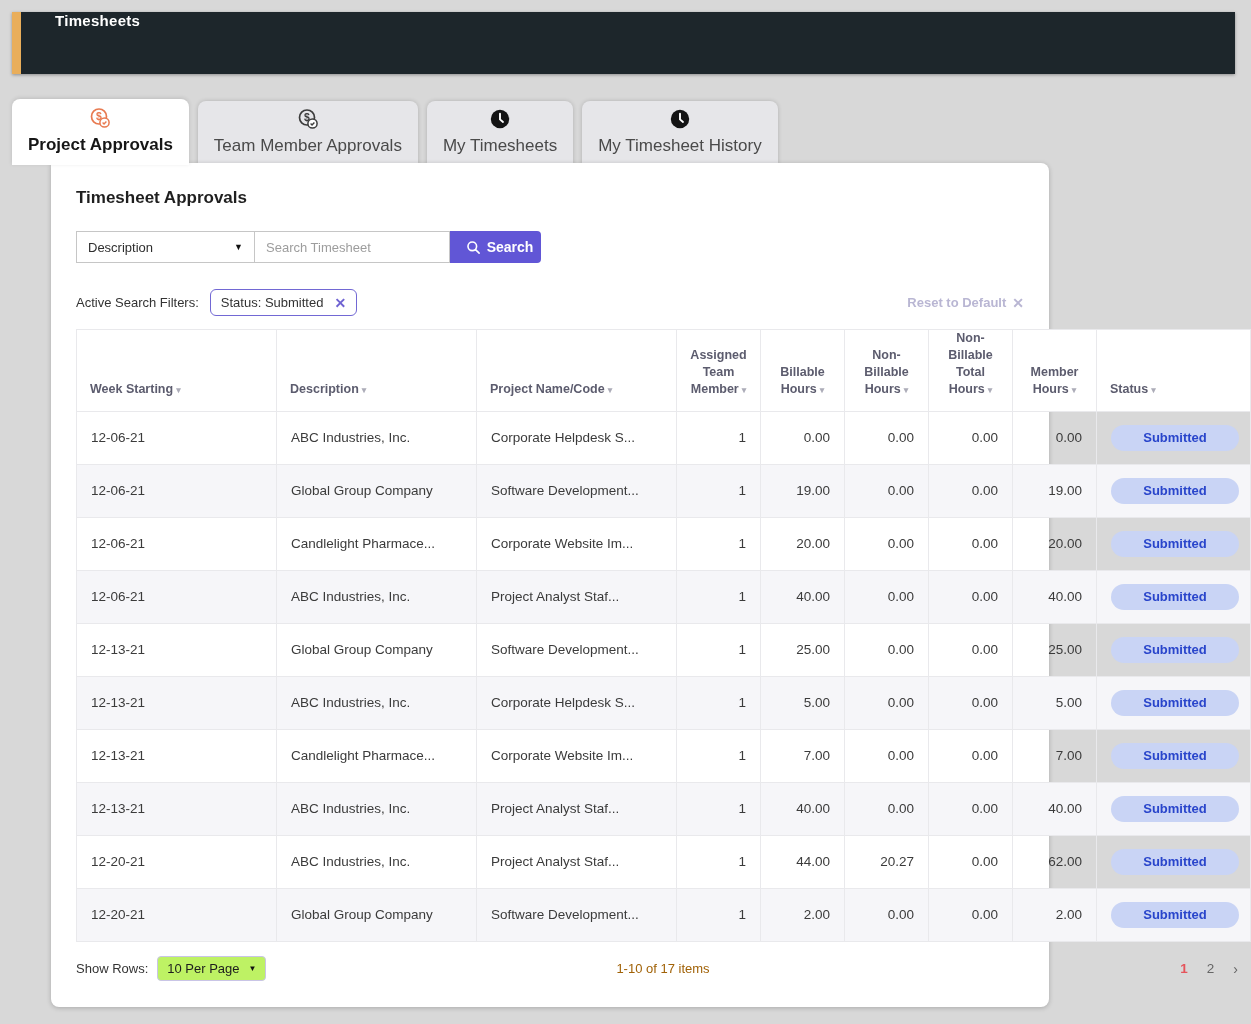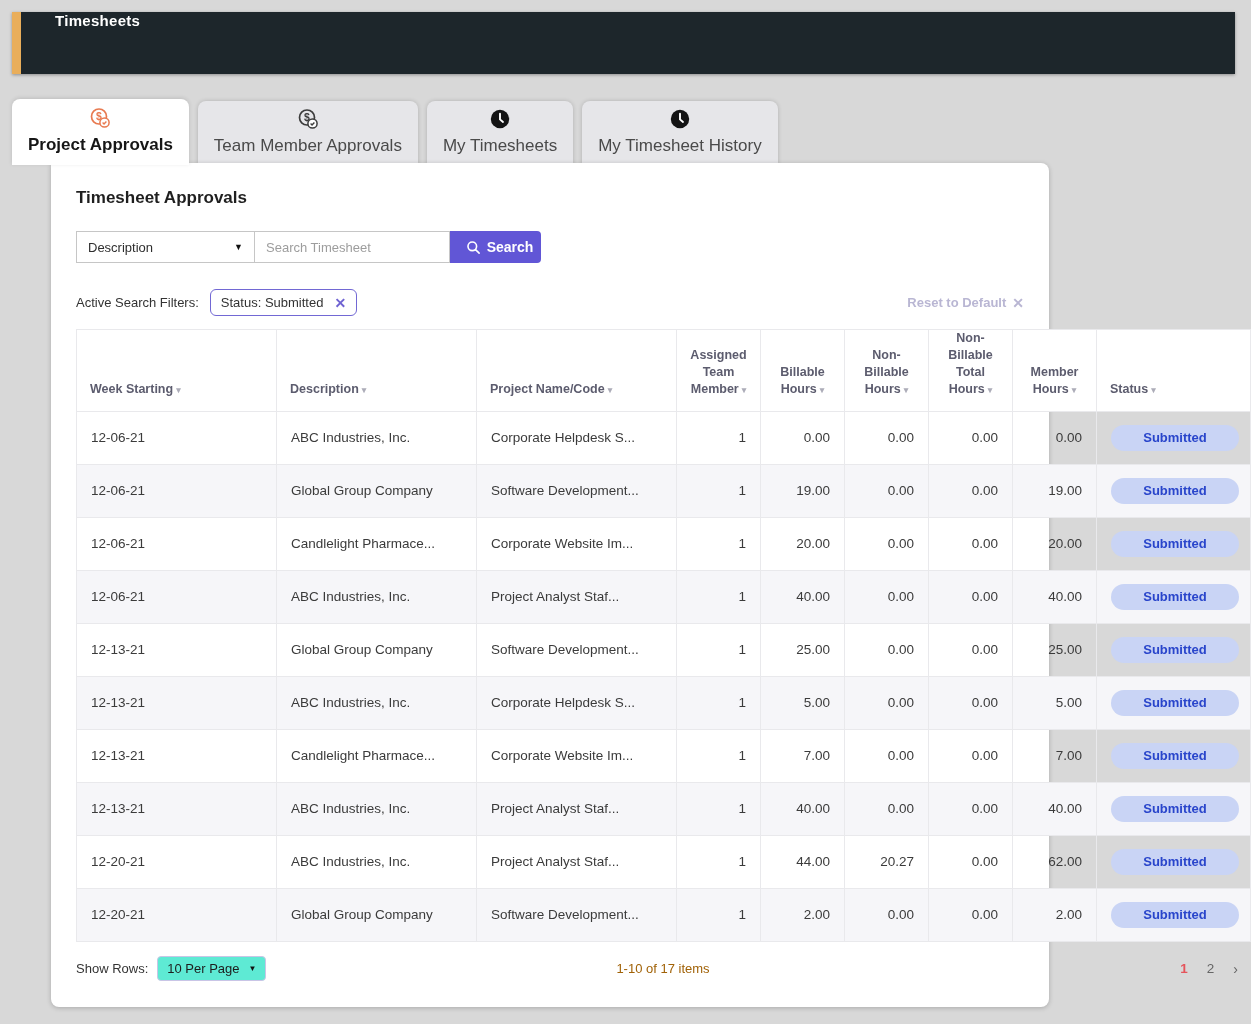--- a/index.html
+++ b/index.html
@@ -105,21 +105,21 @@
     display:block; width:128px; height:26px; margin:0 auto;
     background:#c9d4f5; color:#2945cb; font-size:13px; font-weight:bold;
     border-radius:13px; text-align:center; line-height:26px; cursor:pointer;
   }
 
   
   .table-footer { margin-top:13px; position:relative; width:1174px; height:28px;
     display:flex; align-items:center; }
   .show-rows-label { font-size:13px; color:#333333; margin-right:9px; }
   .rows-select {
-    border:1px solid #c9c5e6; border-radius:4px; background:#5eead4;
+    border:1px solid #c9c5e6; border-radius:4px; background:#bef264;
     display:flex; align-items:center; gap:9px; padding:4px 9px;
     font-size:13px; color:#1d1d1d; cursor:pointer;
   }
   .rows-select .caret { font-size:8px; color:#111; }
   .items-summary {
     position:absolute; left:0; right:0; text-align:center;
     font-size:13px; color:#a16207; pointer-events:none;
   }
   .pagination { margin-left:auto; display:flex; align-items:center; gap:19px; padding-right:12px; }
   .page-num { font-size:13.5px; color:#666666; cursor:pointer; }

